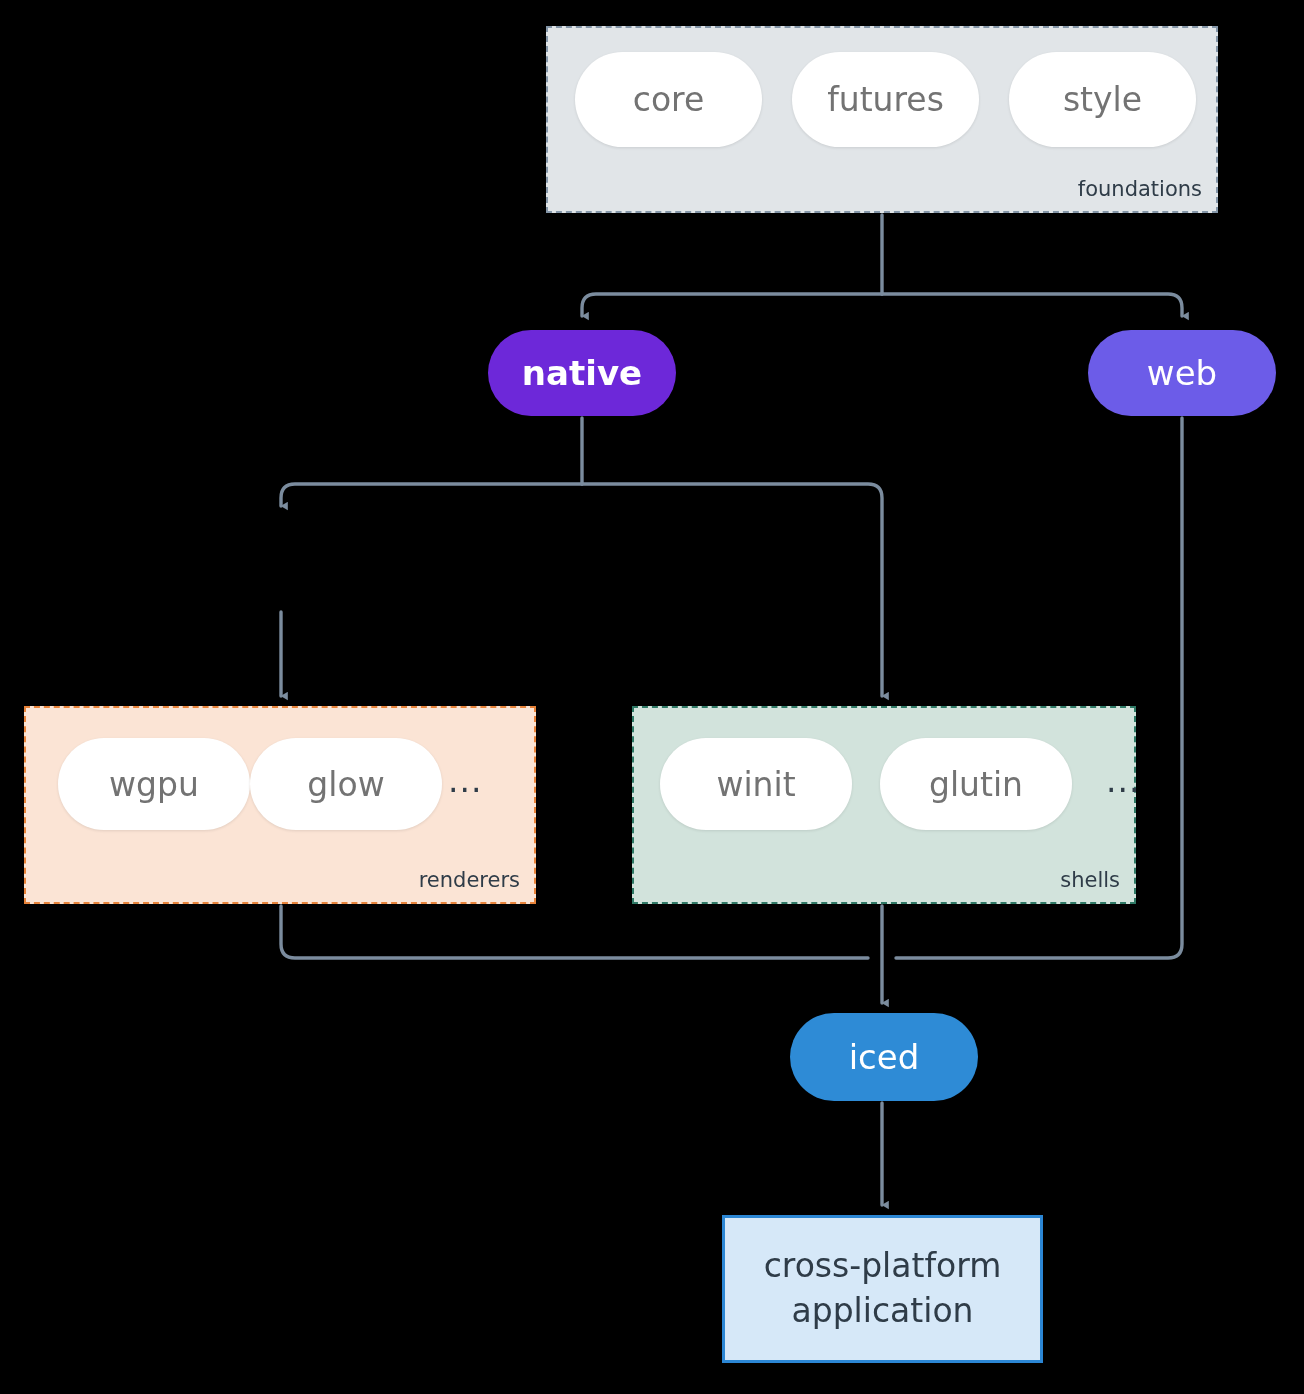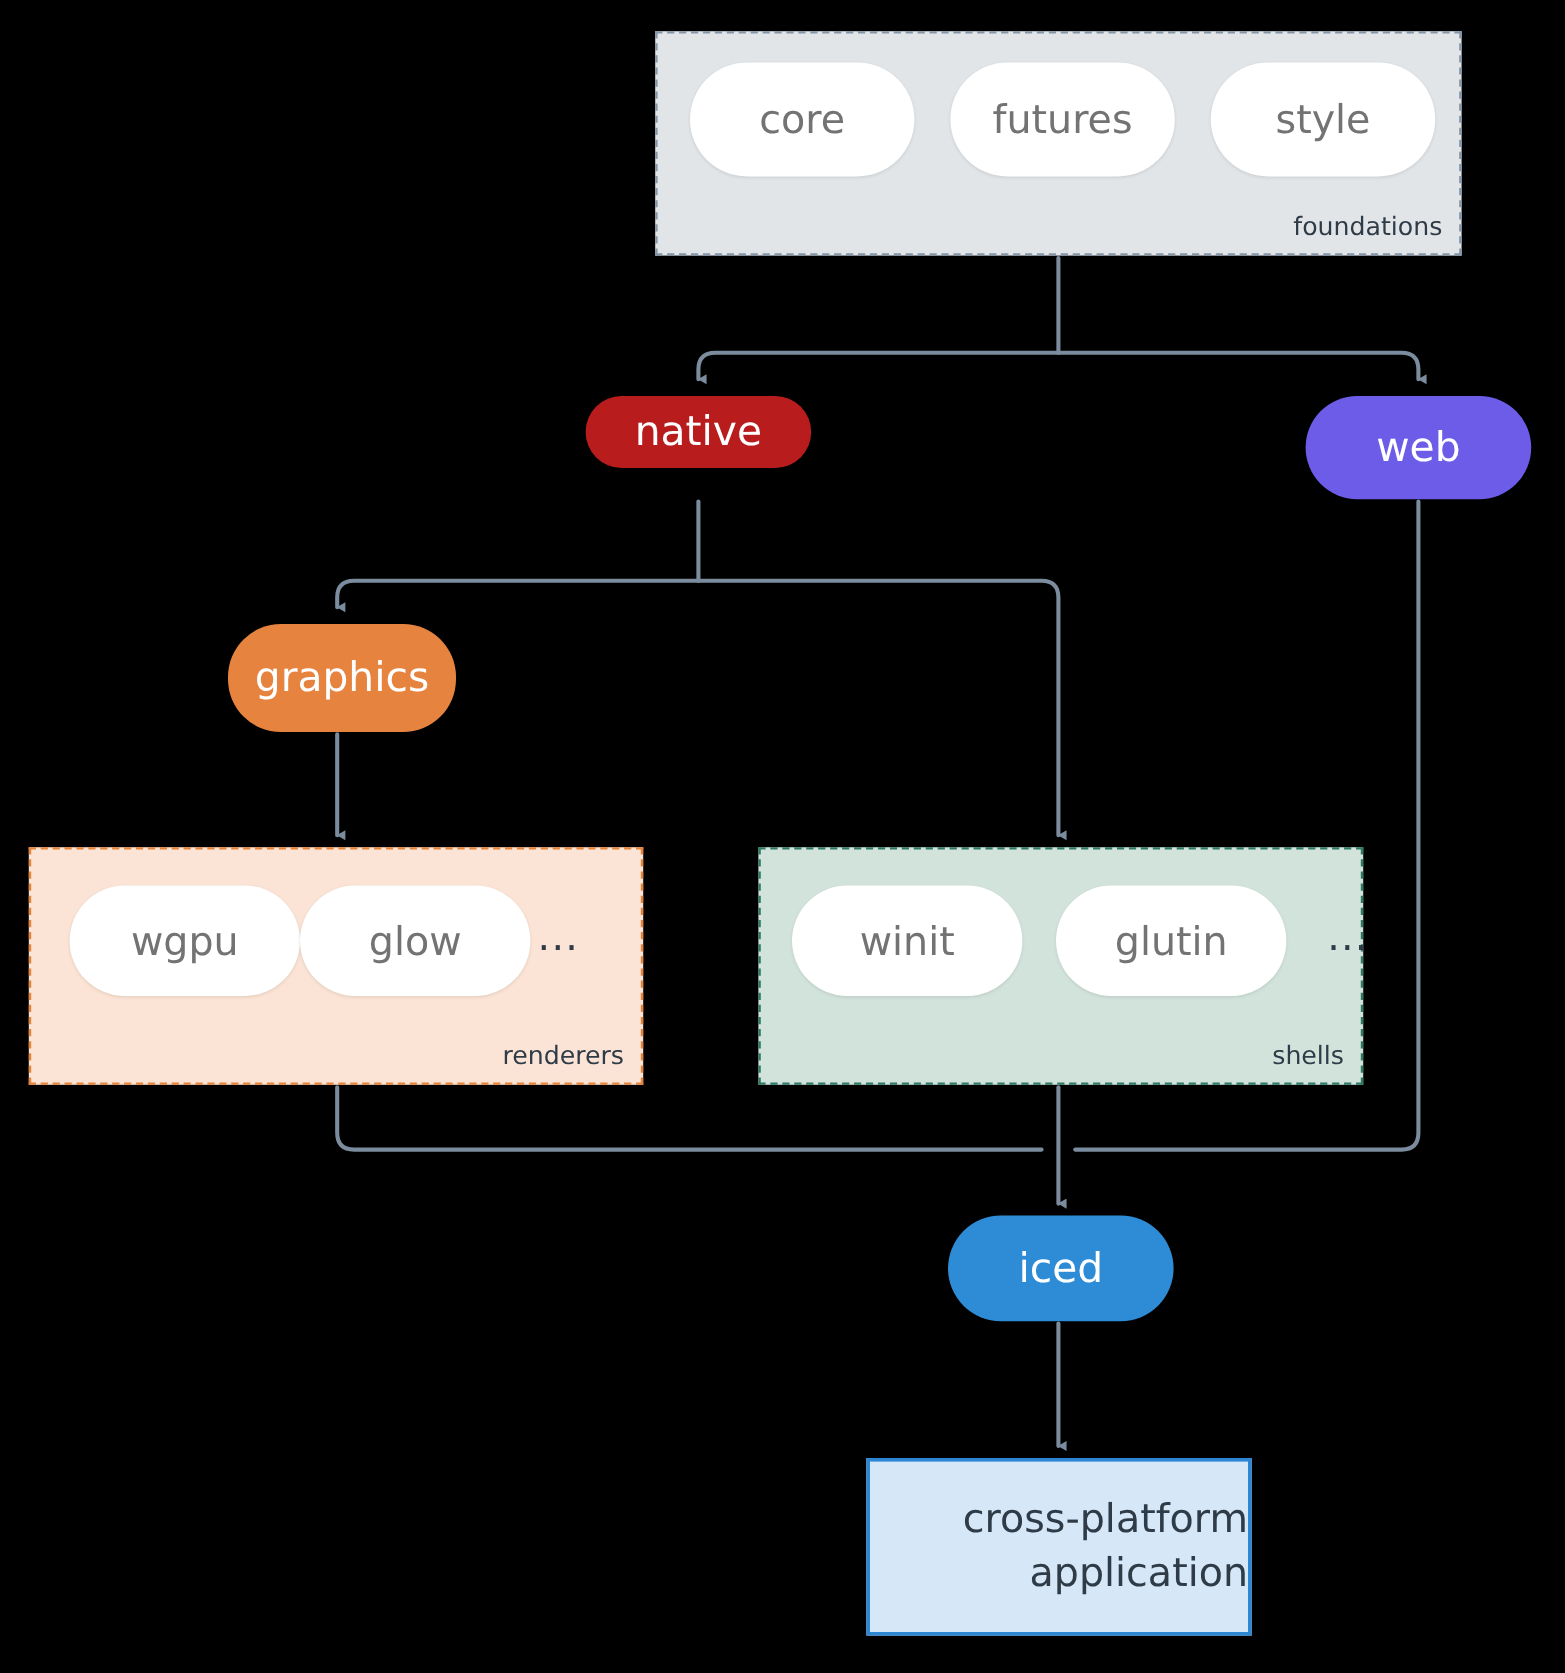--- a/index.html
+++ b/index.html
@@ -116,22 +116,23 @@
     align-items: center;
     justify-content: center;
     border-radius: 44px;
     color: #ffffff;
     font-size: 34px;
     white-space: nowrap;
     box-sizing: border-box;
   }
   #node-native {
     left: 488px; top: 330px;
-    width: 188px; height: 60px;
-    background: #b91c1c;
+    width: 188px; height: 86px;
+    background: #6d28d9;
+    font-weight: bold;
   }
   #node-web {
     left: 1088px; top: 330px;
     width: 188px; height: 86px;
     background: #6c5ce8;
   }
   #node-graphics {
     left: 190px; top: 520px;
     width: 190px; height: 90px;
     background: #e5833f;
@@ -147,21 +148,21 @@
     position: absolute;
     left: 722px;
     top: 1215px;
     width: 321px;
     height: 148px;
     box-sizing: border-box;
     background: #d6e8f8;
     border: 3px solid #2b86d4;
     display: flex;
     flex-direction: column;
-    align-items: flex-end;
+    align-items: center;
     justify-content: center;
     color: #2f3c48;
     font-size: 33px;
     line-height: 1.35;
     text-align: center;
   }
 </style>
 </head>
 <body>
 
@@ -198,21 +199,20 @@
       <div class="chip chip-lg">core</div>
       <div class="chip chip-lg">futures</div>
       <div class="chip chip-lg">style</div>
     </div>
     <div class="cluster-label">foundations</div>
   </div>
 
   <div id="node-native" class="node">native</div>
   <div id="node-web" class="node">web</div>
 
-  <div id="node-graphics" class="node">graphics</div>
 
   <div id="cluster-renderers" class="cluster">
     <div class="cluster-row">
       <div class="chip chip-md">wgpu</div>
       <div class="chip chip-md">glow</div>
       <div class="ellipsis">...</div>
     </div>
     <div class="cluster-label">renderers</div>
   </div>
 

